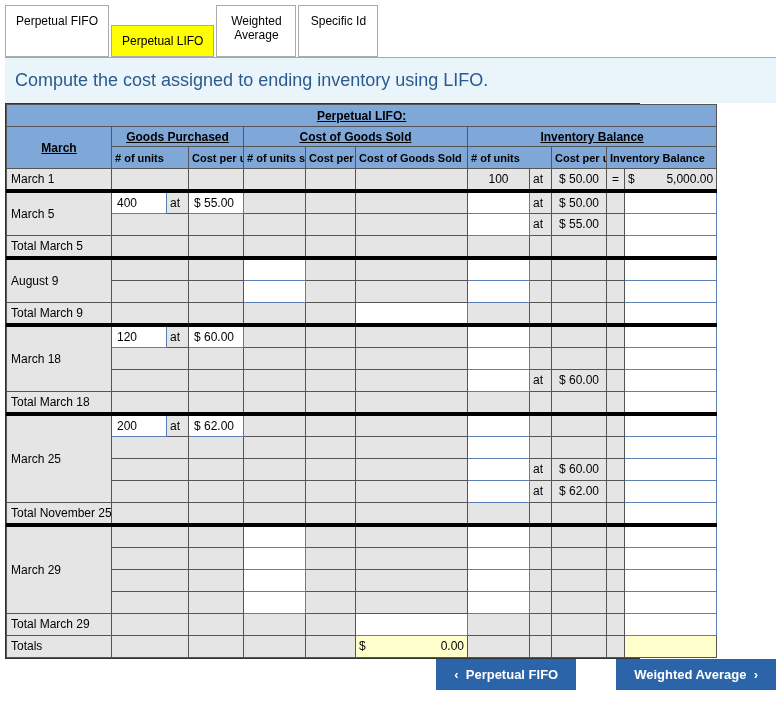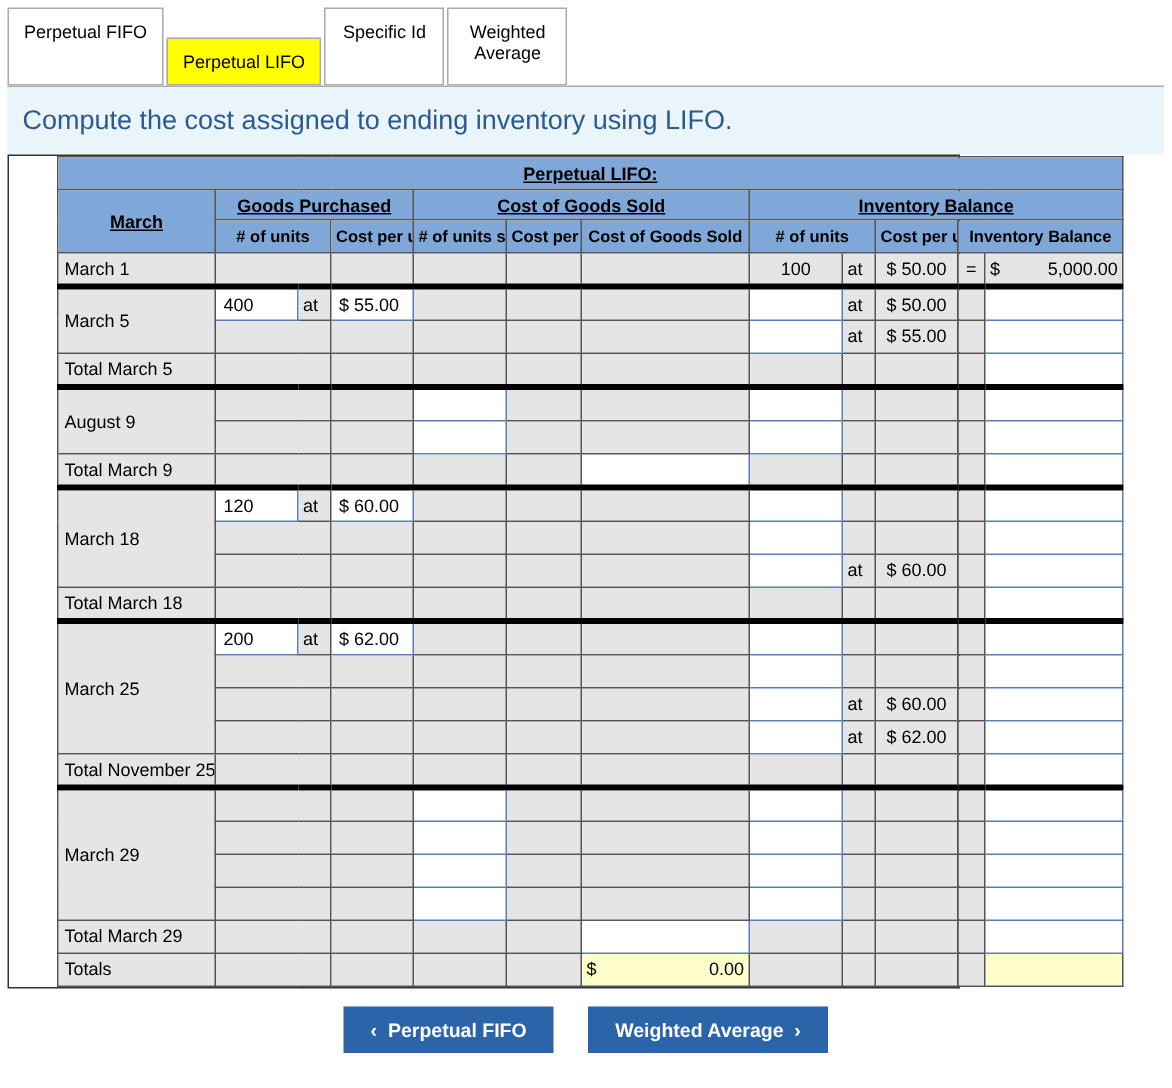--- a/index.html
+++ b/index.html
@@ -33,21 +33,20 @@
   }
   .instruction {
     background: #eaf4fb;
     color: #2b5a8f;
     padding: 12px 10px;
     font-size: 18px;
   }
   .grid-wrap {
     width: 635px;
     border: 1px solid #333;
-    padding-left: 32px;
   }
   table {
     border-collapse: collapse;
     width: 100%;
     table-layout: fixed;
   }
   td, th {
     border: 1px solid #555;
     padding: 2px 3px;
     font-size: 12px;
@@ -65,21 +64,21 @@
   }
   .hdr-group td {
     background: #7fa8d9;
     text-align: center;
     font-weight: bold;
     text-decoration: underline;
     height: 20px;
   }
   .hdr-sub td {
     background: #7fa8d9;
-    text-align: center;
+    text-align: left;
     font-weight: bold;
     font-size: 11px;
   }
   .date-col { background: #7fa8d9; text-align: center; }
   .label-cell { background: #e5e5e5; padding-left: 4px; }
   .inp-cell { background: #fff; border: 1px solid #5a7fb5; }
   .inp-cell input {
     width: 100%;
     border: none;
     outline: none;
@@ -89,44 +88,43 @@
     background: transparent;
   }
   .static-num { text-align: center; background: #e5e5e5; padding-right: 3px;}
   .static-txt { background: #e5e5e5; padding-left: 3px;}
   .eq-cell { background:#e5e5e5; text-align:center;}
   .thick-top td { border-top: 4px solid #000; }
   .yellow-cell { background: #ffffcc; text-align: right; }
   .dollar-split { display:flex; justify-content:space-between; }
   .nav-row {
     display:flex;
-    justify-content:center;
-    gap: 23px;
-    margin-top: 12px;
+    justify-content:flex-end;
+    gap: 40px;
   }
   .nav-btn {
     background: #2b64a8;
     color: #fff;
     border: none;
     padding: 8px 18px;
     font-weight: bold;
     font-size: 13px;
     cursor: pointer;
   }
   .gray { background:#e5e5e5;}
 </style>
 </head>
 <body>
 
 <div class="tabs">
   <div class="tab">Perpetual FIFO</div>
   <div class="tab active">Perpetual LIFO</div>
-  <div class="tab">Specific Id</div>
   <div class="tab" style="white-space:pre-line">Weighted
 Average</div>
+  <div class="tab">Specific Id</div>
 </div>
 
 <div class="instruction">Compute the cost assigned to ending inventory using LIFO.</div>
 
 <div class="grid-wrap">
 <table>
   <colgroup>
     <col style="width:105px">
     <col style="width:55px">
     <col style="width:22px">

